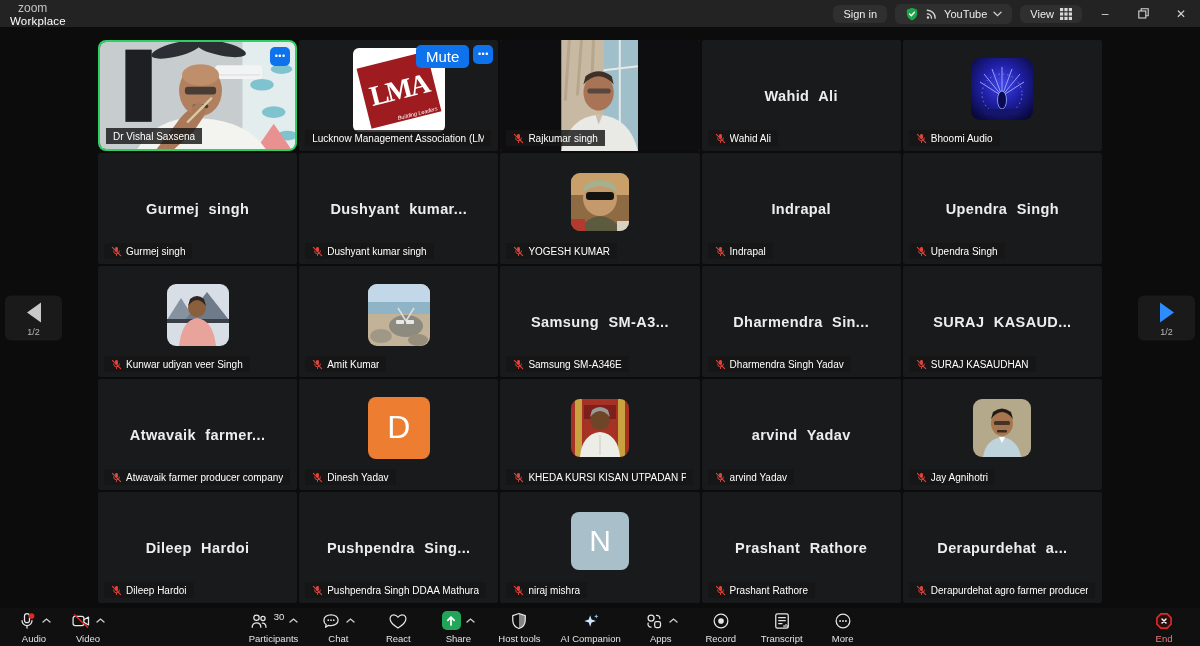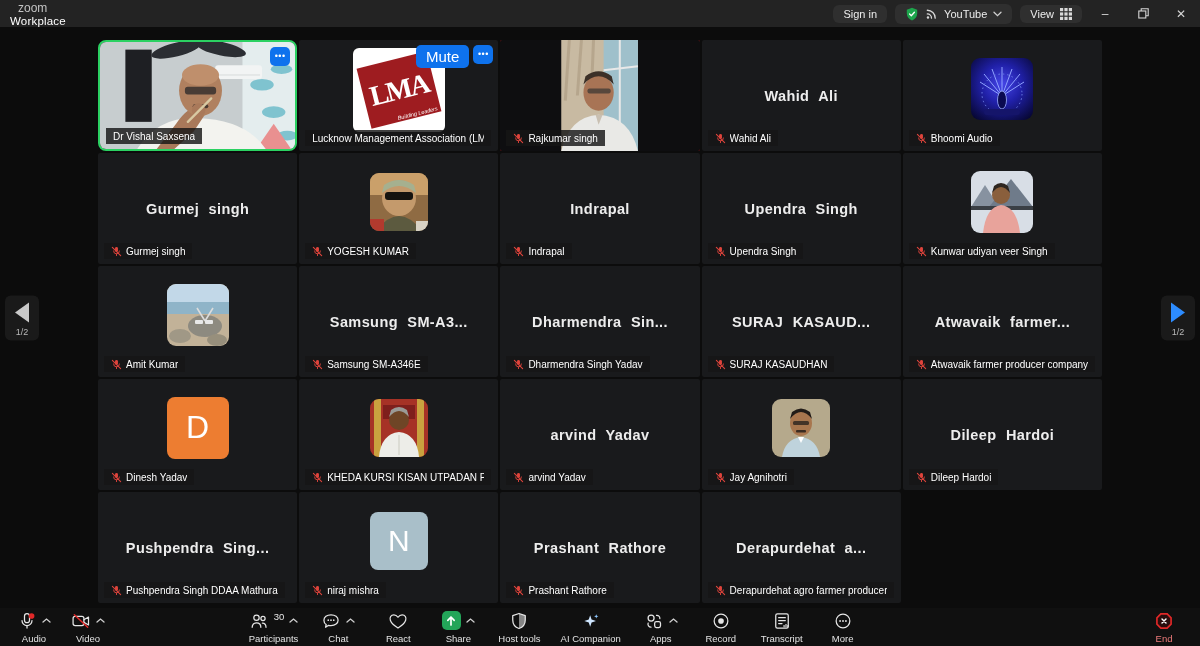--- a/index.html
+++ b/index.html
@@ -60,21 +60,21 @@
   .lma-inner { width:72px; height:62px; background:#9E1C20; transform:rotate(-14deg);
                position:relative; }
   .lma-letters { font-family:"Liberation Serif", serif; font-weight:bold;
                  font-size:28px; color:#fff; text-align:center; line-height:62px;
                  letter-spacing:-2px; }
   .lma-star { position:absolute; top:-1px; right:3px; color:#fff; font-size:12px; }
   .lma-tag { position:absolute; bottom:1px; right:3px; color:#fff; font-size:5.5px;
              font-style:italic; }
 
   
-  .pagenav { position:absolute; top:50%; transform:translateY(-50%); width:34px;
+  .pagenav { position:absolute; top:50%; transform:translateY(-50%); width:57px;
              padding:7px 0 4px; background:rgba(38,38,38,.55); border-radius:6px;
              display:flex; flex-direction:column; align-items:center; gap:4px;
              cursor:pointer; }
   .pagenav.left { left:5px; }
   .pagenav.right { right:5px; }
   .tri-left { width:0; height:0; border-top:10px solid transparent;
               border-bottom:10px solid transparent; border-right:14px solid #C9C9C9; }
   .tri-right { width:0; height:0; border-top:10px solid transparent;
                border-bottom:10px solid transparent; border-left:14px solid #2D8CFF; }
   .pagelbl { font-size:9px; color:#b8b8b8; }
@@ -307,20 +307,34 @@
             <g stroke="#E0443C" fill="none" stroke-linecap="round">
               <path d="M2.8 5.4a3.2 3.2 0 0 0 6.4 0" stroke-width="1"></path>
               <path d="M6 8.6v1.9" stroke-width="1"></path>
               <path d="M1.5 1.5l9 9" stroke-width="1.2"></path>
             </g>
           </svg>
         <span class="nm">Gurmej singh</span>
       </div>
     </div>
 
+    <div class="tile">
+      <div class="center-name">Dushyant kumar...</div>
+      <div class="nametag">
+        <svg class="mmic" viewBox="0 0 12 12">
+            <rect x="4.4" y="1" width="3.2" height="5.6" rx="1.6" fill="#E0443C"></rect>
+            <g stroke="#E0443C" fill="none" stroke-linecap="round">
+              <path d="M2.8 5.4a3.2 3.2 0 0 0 6.4 0" stroke-width="1"></path>
+              <path d="M6 8.6v1.9" stroke-width="1"></path>
+              <path d="M1.5 1.5l9 9" stroke-width="1.2"></path>
+            </g>
+          </svg>
+        <span class="nm">Dushyant kumar singh</span>
+      </div>
+    </div>
 
     <div class="tile">
       <svg class="avatar" width="58" height="58" viewBox="0 0 58 58">
         <rect width="58" height="58" fill="#8F6B43"></rect>
         <rect width="58" height="22" fill="#CAA06A"></rect>
         <ellipse cx="29" cy="25" rx="17" ry="18" fill="#C49A6C"></ellipse>
         <path d="M12 20 Q29 6 46 20 L44 12 Q29 2 14 12 Z" fill="#A5B08F"></path>
         <rect x="15" y="19" width="28" height="8" rx="3" fill="#15130F"></rect>
         <path d="M6 58 Q29 28 52 58 Z" fill="#5C5A3F"></path>
         <rect x="0" y="46" width="14" height="12" fill="#B23A2E"></rect>

